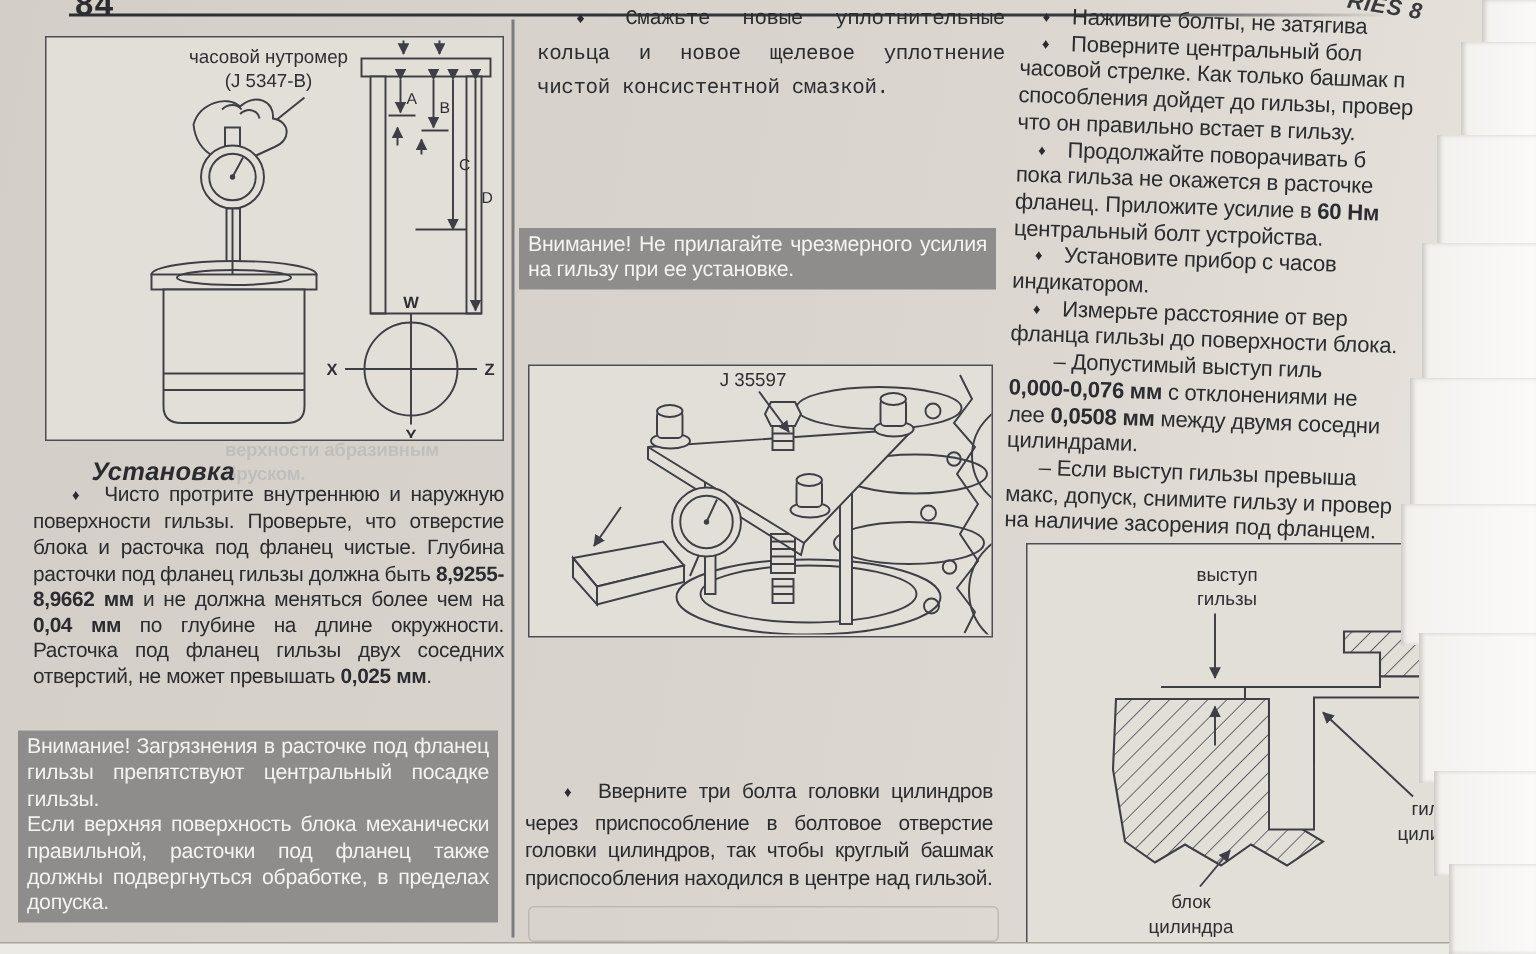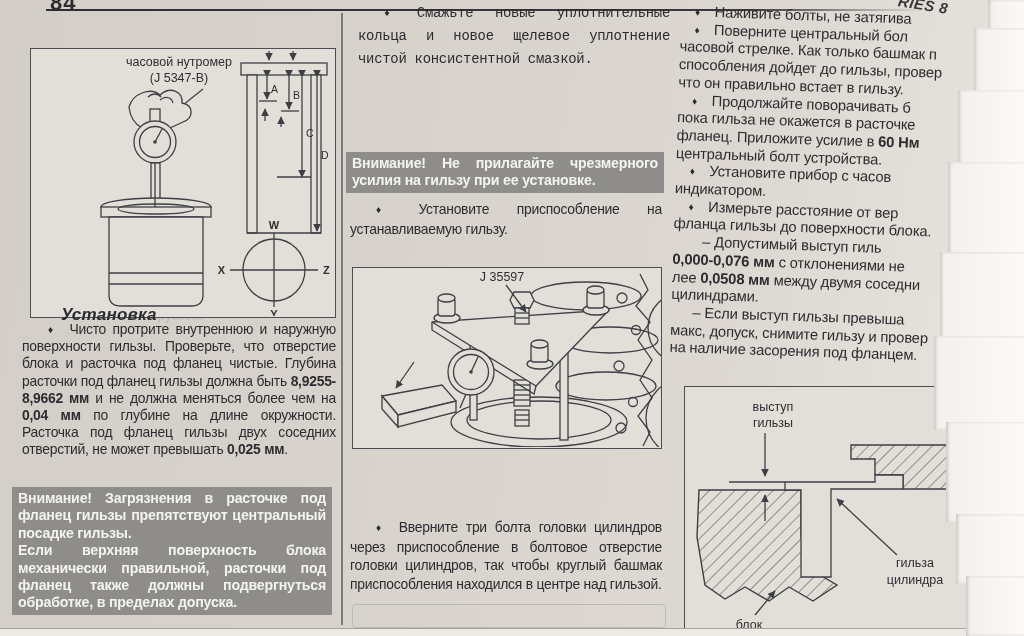--- a/index.html
+++ b/index.html
@@ -11,25 +11,25 @@
   #page-number{left:50px;top:-10px;font-size:22px;font-weight:700;letter-spacing:1px;}
   #top-rule{left:46px;top:9px;width:880px;height:2px;
     background:linear-gradient(to right,#2e2e32 0%,#3a3a3e 80%,rgba(60,60,64,0) 100%);}
   #header-fragment{left:898px;top:-4px;font-size:15px;font-weight:700;font-style:italic;
     transform:rotate(9deg);color:#3a3a3e;letter-spacing:.5px;}
   
   .para{ text-align:justify;font-size:13.9px;line-height:17.2px;letter-spacing:-0.25px;}
   .para.indent{text-indent:26px;}
   .b{font-weight:700;}
   .dm{font-size:10px;vertical-align:1px;}
-  .graybox{background:#8e8d8b;color:#f4f3f1;font-weight:700;text-align:justify;
+  .graybox{background:#8e8d8b;color:#f4f3f1;font-weight:400;text-align:justify;
     font-size:14.2px;line-height:17.4px;letter-spacing:-0.2px;padding:3px 6px;}
   h2.sect{margin:5px;font-size:17px;font-style:italic;font-weight:700;letter-spacing:.2px;}
   
-  .figbox{border:1.4px solid #4c4c52;background:#e2dfd8;box-sizing:border-box;margin-top:24px;}
+  .figbox{border:1.4px solid #4c4c52;background:#e2dfd8;box-sizing:border-box;}
   svg text{fill:#2e2e33;}
   .figline{stroke:#3e3f45;stroke-width:1.3;fill:none;}
   .figfill{fill:#e2dfd8;stroke:#3e3f45;stroke-width:1.3;}
   
   #col-divider{left:341px;top:13px;width:1.5px;height:612px;background:#5e5e63;opacity:.75;}
   
   #right-col{left:681px;top:3px;width:345px;transform:rotate(1.9deg);transform-origin:0 0;}
   #right-col .rline{white-space:nowrap;font-size:14.8px;line-height:17.7px;letter-spacing:-0.2px;}
   
   .ghost{color:#6f7684;opacity:.20;filter:blur(.5px);font-size:12.5px;line-height:16px;
@@ -137,21 +137,20 @@
   <h2 class="abs sect" style="left:56px;top:300px;">Установка</h2>
   <div class="abs para indent" style="left:22px;top:321px;width:314px;"><span class="dm">♦</span><span> Чисто протрите внутреннюю и наружную поверхности гильзы. Проверьте, что отверстие блока и расточка под фланец чистые. Глубина расточки под фланец гильзы должна быть </span><span class="b">8,9255-8,9662 мм</span><span> и не должна меняться более чем на </span><span class="b">0,04 мм</span><span> по глубине на длине окружности. Расточка под фланец гильзы двух соседних отверстий, не может превышать </span><span class="b">0,025 мм</span><span>.</span></div>
 
   <div class="abs graybox" style="left:12px;top:487px;width:308px;">
     <div>Внимание! Загрязнения в расточке под фланец гильзы препятствуют центральный посадке гильзы.</div>
     <div>Если верхняя поверхность блока механически правильной, расточки под фланец также должны подвергнуться обработке, в пределах допуска.</div>
   </div>
 
   <div class="abs para indent" style="left:358px;top:2px;width:312px;line-height:23px;font-family:Liberation Mono, monospace;"><span class="dm">♦</span><span> Смажьте новые уплотнительные кольца и новое щелевое уплотнение чистой консистентной смазкой.</span></div>
   <div class="abs graybox" style="left:346px;top:152px;width:306px;">Внимание! Не прилагайте чрезмерного усилия на гильзу при ее установке.</div>
-  <div class="abs para indent" style="left:350px;top:200px;width:312px;line-height:18.5px;"><span class="dm">♦</span><span> Установите приспособление на устанавливаемую гильзу.</span></div>
 
   <div class="abs figbox" style="left:352px;top:243px;width:310px;height:182px;text-align:right;">
     <svg width="307" height="179" viewBox="0 0 307 179">
 
       <g>
         <ellipse class="figline" cx="232" cy="28" rx="55" ry="14"></ellipse>
         <ellipse class="figline" cx="256" cy="72" rx="48" ry="13"></ellipse>
         <ellipse class="figline" cx="252" cy="118" rx="50" ry="14"></ellipse>
         <path class="figline" d="M286,6 L294,22 282,38 296,54 284,72 298,92 286,112 298,130 284,148 296,164 289,178"></path>
         <circle class="figline" cx="268" cy="30" r="5"></circle>
@@ -246,21 +245,21 @@
     <div class="rline"><span>фланца гильзы до поверхности блока.</span></div>
     <div class="rline"><span>  – Допустимый выступ гиль</span></div>
     <div class="rline"><span class="b">0,000-0,076 мм</span><span> с отклонениями не</span></div>
     <div class="rline"><span>лее </span><span class="b">0,0508 мм</span><span> между двумя соседни</span></div>
     <div class="rline"><span>цилиндрами.</span></div>
     <div class="rline"><span>  – Если выступ гильзы превыша</span></div>
     <div class="rline"><span>макс, допуск, снимите гильзу и провер</span></div>
     <div class="rline"><span>на наличие засорения под фланцем.</span></div>
   </div>
 
-  <div class="abs figbox" style="left:684px;top:362px;width:322px;height:270px;">
+  <div class="abs figbox" style="left:684px;top:362px;width:322px;height:270px;padding-left:45px;">
     <svg width="319" height="267" viewBox="0 0 319 267">
       <defs>
         <pattern id="hatch" patternUnits="userSpaceOnUse" width="9" height="9" patternTransform="rotate(45)">
           <line x1="0" y1="0" x2="0" y2="9" stroke="#4a4b50" stroke-width="1.1"></line>
         </pattern>
       </defs>
 
       <g>
         <polygon points="14,103 116,103 116,150 130,150 130,185 152,198 128,214 104,200 84,214 60,200 40,212 20,198 12,150" fill="url(#hatch)" stroke="#3e3f45" stroke-width="1.4"></polygon>
       </g>

